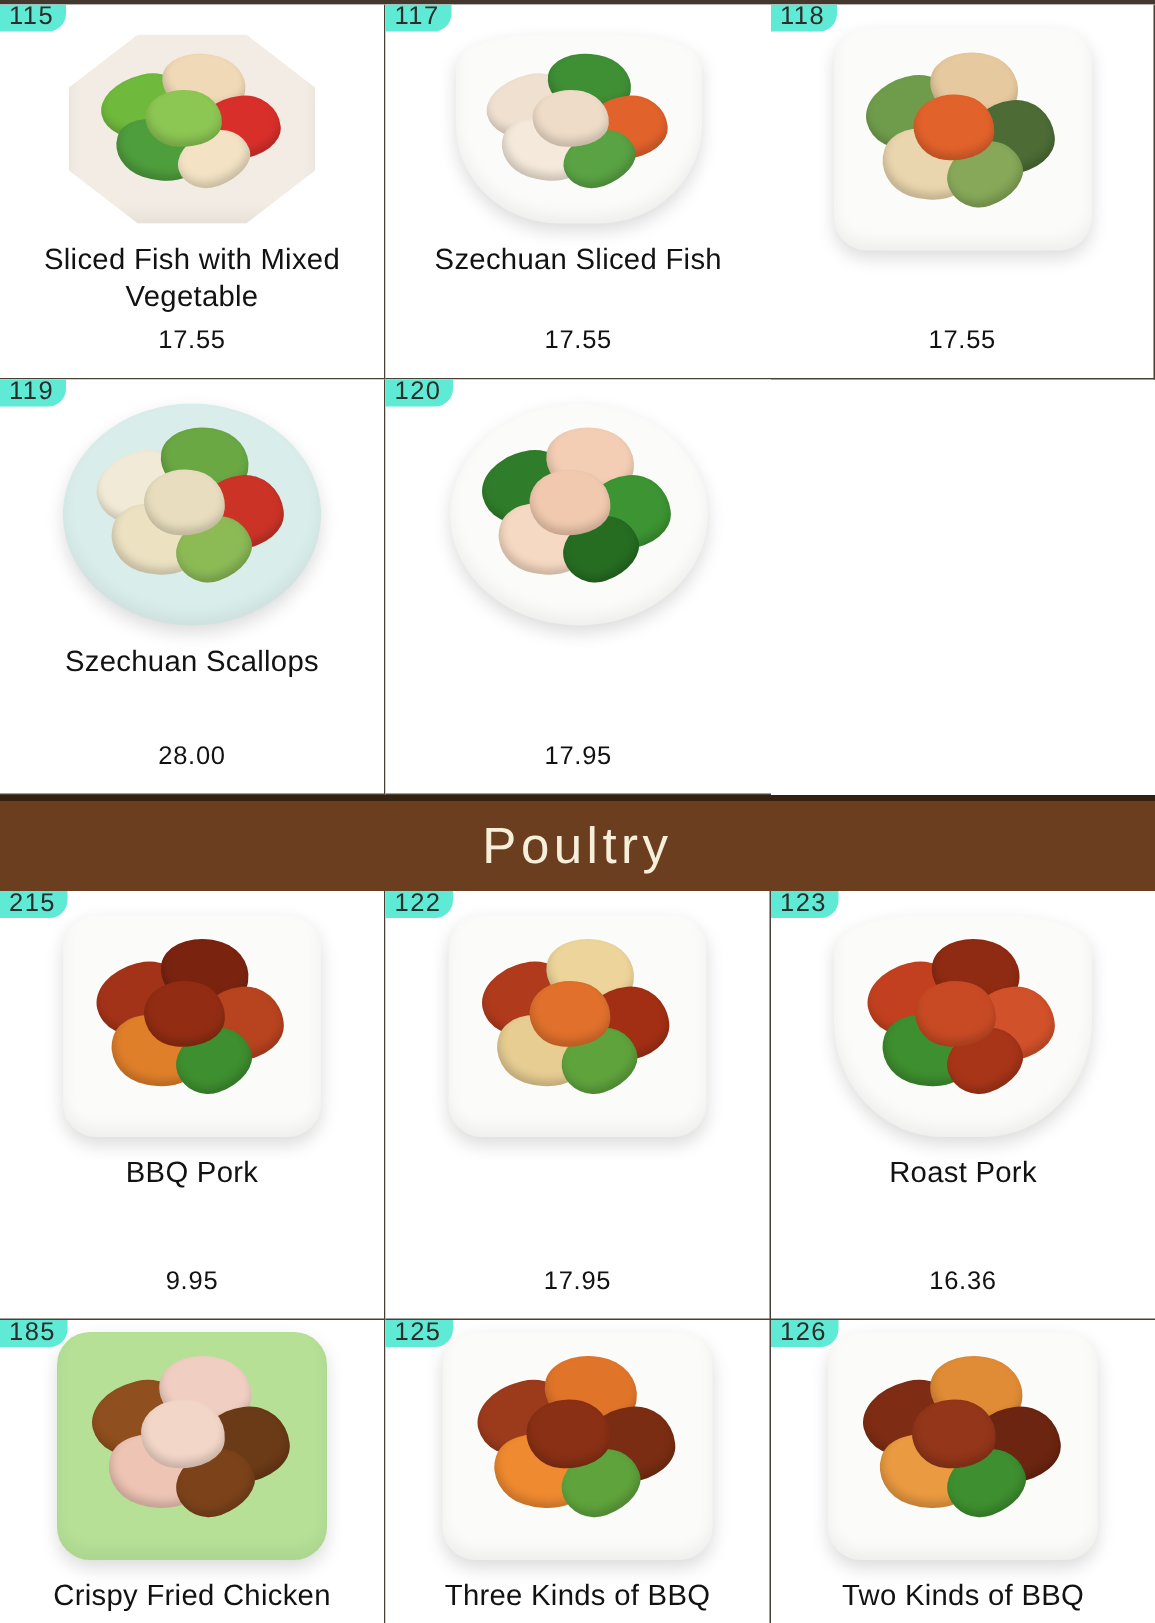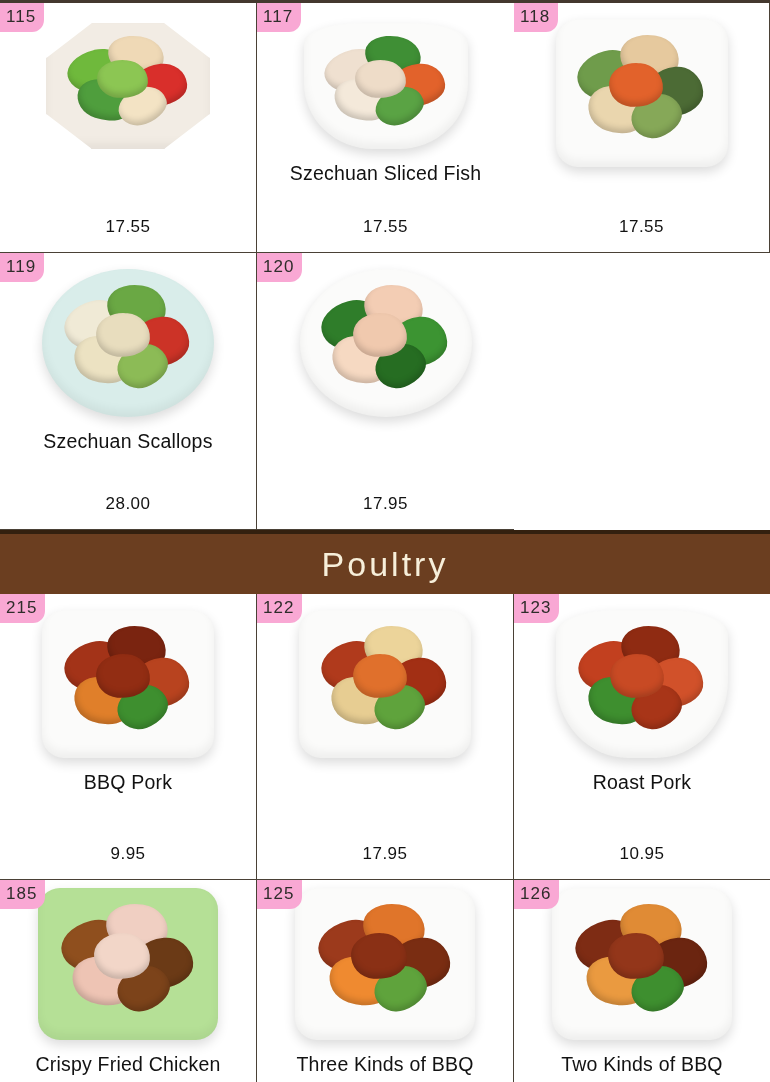--- a/index.html
+++ b/index.html
@@ -19,22 +19,22 @@
     border-bottom:1px solid #4a4136;
     box-sizing:border-box;
     display:flex;flex-direction:column;align-items:center;
     background:#fff;
   }
   .cell.col3{border-right:none;}
 
   
   .badge{
     position:absolute;top:0;left:0;
-    min-width:44px;height:29px;
-    background:#f9a8d4;
+    min-width:44px;height:18px;
+    background:#5eead4;
     border-radius:0 0 12px 0;
     display:flex;align-items:center;justify-content:center;
     padding:0 8px 2px 6px;box-sizing:border-box;
     z-index:3;
   }
   .badge span{font-size:17px;color:#2e2c2a;letter-spacing:1px;}
 
   
   .photo{position:relative;width:172px;height:148px;margin-top:16px;flex:none;z-index:1;}
   .r1 .photo{height:126px;width:164px;margin-top:20px;}
@@ -93,20 +93,21 @@
         <div class="plate plate-oct" style="background: rgb(242, 236, 228);"></div>
         <div class="food">
           <span class="blob" style="background: rgb(111, 185, 60);"></span>
             <span class="blob" style="background: rgb(239, 217, 182);"></span>
             <span class="blob" style="background: rgb(217, 47, 43);"></span>
             <span class="blob" style="background: rgb(79, 158, 61);"></span>
             <span class="blob" style="background: rgb(243, 227, 196);"></span>
             <span class="blob" style="background: rgb(140, 198, 83);"></span>
         </div>
       </div>
+      <div class="title">Sliced Fish with Mixed Vegetable</div>
       <div class="price">17.55</div>
     </div>
 
 
     <div class="cell r1 col3">
       <div class="badge">
           <span>117</span>
         </div>
       <div class="photo">
         <div class="plate plate-tall" style="background: rgb(251, 251, 250);"></div>
@@ -228,21 +229,21 @@
         <div class="food">
           <span class="blob" style="background: rgb(194, 64, 31);"></span>
             <span class="blob" style="background: rgb(143, 43, 18);"></span>
             <span class="blob" style="background: rgb(209, 81, 42);"></span>
             <span class="blob" style="background: rgb(62, 143, 47);"></span>
             <span class="blob" style="background: rgb(168, 53, 24);"></span>
             <span class="blob" style="background: rgb(200, 74, 36);"></span>
         </div>
       </div>
       <div class="title">Roast Pork</div>
-      <div class="price">10.95</div>
+      <div class="price">16.36</div>
     </div>
 
     <div class="cell r4">
       <div class="badge">
           <span>185</span>
         </div>
       <div class="photo">
         <div class="plate plate-square" style="background: rgb(181, 224, 150);"></div>
         <div class="food">
           <span class="blob" style="background: rgb(143, 79, 30);"></span>

